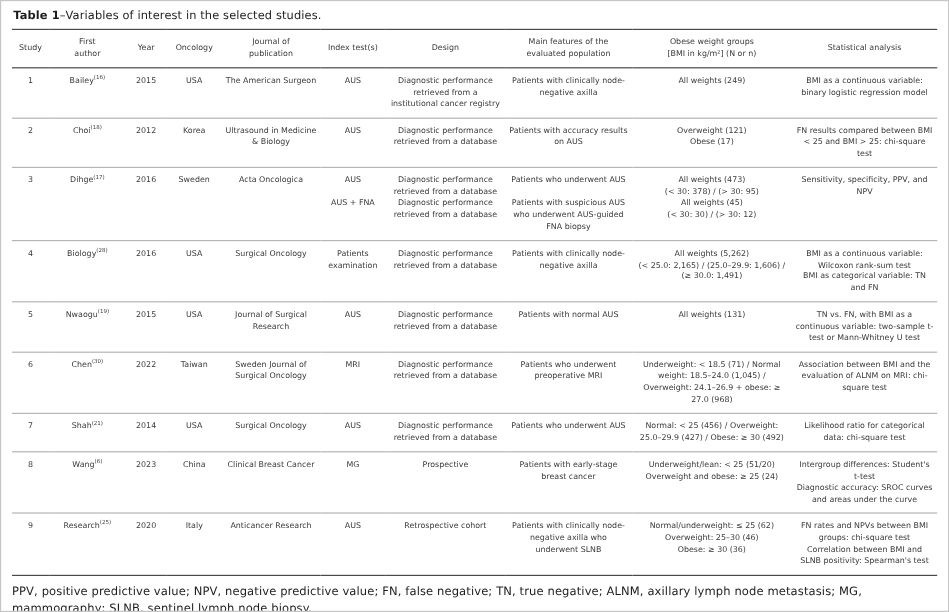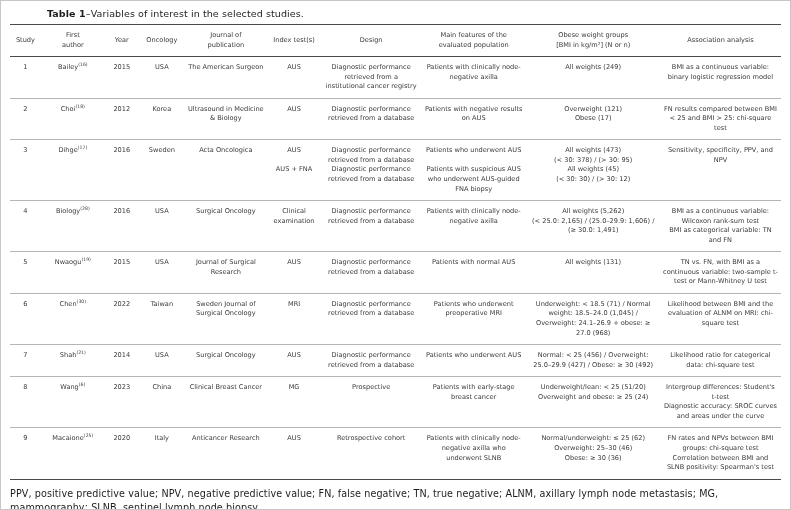--- a/index.html
+++ b/index.html
@@ -15,21 +15,21 @@
     background: #fff;
     padding: 5px 9px 4px 9px;
     overflow: hidden;
   }
   .title {
     font-size: 9.5px;
     letter-spacing: 0.1px;
     margin: 2px 0 5px 1px;
     color: #1d1d1d;
   }
-  .title .t-bold { font-weight: bold; margin-left: 36px; }
+  .title .t-bold { font-weight: bold; }
   table.study-table {
     width: 100%;
     border-collapse: collapse;
     table-layout: fixed;
   }
   thead th {
     border-top: 1px solid #4a4a4a;
     border-bottom: 1px solid #4a4a4a;
     font-weight: normal;
     font-size: 6.6px;
@@ -102,21 +102,21 @@
         <th>Year</th>
         <th>Oncology</th>
         <th>Journal of
 publication</th>
         <th>Index test(s)</th>
         <th>Design</th>
         <th>Main features of the
 evaluated population</th>
         <th>Obese weight groups
 [BMI in kg/m²] (N or n)</th>
-        <th>Association analysis</th>
+        <th>Statistical analysis</th>
       </tr>
     </thead>
     <tbody>
     <tr>
       <td>1</td>
       <td><span>Bailey</span><sup class="ref">(16)</sup></td>
       <td>2015</td>
       <td>USA</td>
       <td>The American Surgeon</td>
       <td>AUS</td>
@@ -127,21 +127,21 @@
     </tr>
 
     <tr>
       <td>2</td>
       <td><span>Choi</span><sup class="ref">(18)</sup></td>
       <td>2012</td>
       <td>Korea</td>
       <td>Ultrasound in Medicine &amp; Biology</td>
       <td>AUS</td>
       <td>Diagnostic performance retrieved from a database</td>
-      <td>Patients with negative results on AUS</td>
+      <td>Patients with accuracy results on AUS</td>
       <td>Overweight (121)
 Obese (17)</td>
       <td>FN results compared between BMI &lt; 25 and BMI &gt; 25: chi-square test</td>
     </tr>
 
     <tr>
       <td>3</td>
       <td><span>Dihge</span><sup class="ref">(17)</sup></td>
       <td>2016</td>
       <td>Sweden</td>
@@ -160,21 +160,21 @@
 (&lt; 30: 30) / (&gt; 30: 12)</td>
       <td>Sensitivity, specificity, PPV, and NPV</td>
     </tr>
 
     <tr>
       <td>4</td>
       <td><span>Biology</span><sup class="ref">(28)</sup></td>
       <td>2016</td>
       <td>USA</td>
       <td>Surgical Oncology</td>
-      <td>Clinical examination</td>
+      <td>Patients examination</td>
       <td>Diagnostic performance retrieved from a database</td>
       <td>Patients with clinically node-negative axilla</td>
       <td>All weights (5,262)
 (&lt; 25.0: 2,165) / (25.0–29.9: 1,606) / (≥ 30.0: 1,491)</td>
       <td>BMI as a continuous variable: Wilcoxon rank-sum test
 BMI as categorical variable: TN and FN</td>
     </tr>
 
     <tr>
       <td>5</td>
@@ -192,21 +192,21 @@
     <tr>
       <td>6</td>
       <td><span>Chen</span><sup class="ref">(30)</sup></td>
       <td>2022</td>
       <td>Taiwan</td>
       <td>Sweden Journal of Surgical Oncology</td>
       <td>MRI</td>
       <td>Diagnostic performance retrieved from a database</td>
       <td>Patients who underwent preoperative MRI</td>
       <td>Underweight: &lt; 18.5 (71) / Normal weight: 18.5–24.0 (1,045) / Overweight: 24.1–26.9 + obese: ≥ 27.0 (968)</td>
-      <td>Likelihood between BMI and the evaluation of ALNM on MRI: chi-square test</td>
+      <td>Association between BMI and the evaluation of ALNM on MRI: chi-square test</td>
     </tr>
 
     <tr>
       <td>7</td>
       <td><span>Shah</span><sup class="ref">(21)</sup></td>
       <td>2014</td>
       <td>USA</td>
       <td>Surgical Oncology</td>
       <td>AUS</td>
       <td>Diagnostic performance retrieved from a database</td>
@@ -225,21 +225,21 @@
       <td>Prospective</td>
       <td>Patients with early-stage breast cancer</td>
       <td>Underweight/lean: &lt; 25 (51/20)
 Overweight and obese: ≥ 25 (24)</td>
       <td>Intergroup differences: Student's t-test
 Diagnostic accuracy: SROC curves and areas under the curve</td>
     </tr>
 
     <tr>
       <td>9</td>
-      <td><span>Macaione</span><sup class="ref">(25)</sup></td>
+      <td><span>Research</span><sup class="ref">(25)</sup></td>
       <td>2020</td>
       <td>Italy</td>
       <td>Anticancer Research</td>
       <td>AUS</td>
       <td>Retrospective cohort</td>
       <td>Patients with clinically node-negative axilla who underwent SLNB</td>
       <td>Normal/underweight: ≤ 25 (62)
 Overweight: 25–30 (46)
 Obese: ≥ 30 (36)</td>
       <td>FN rates and NPVs between BMI groups: chi-square test

